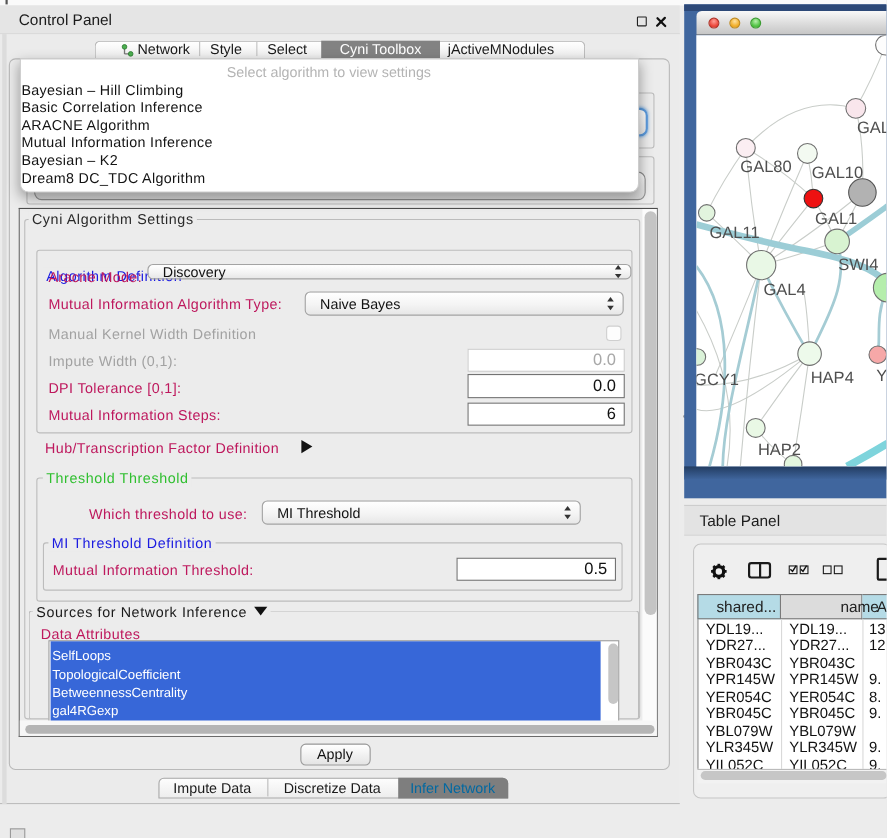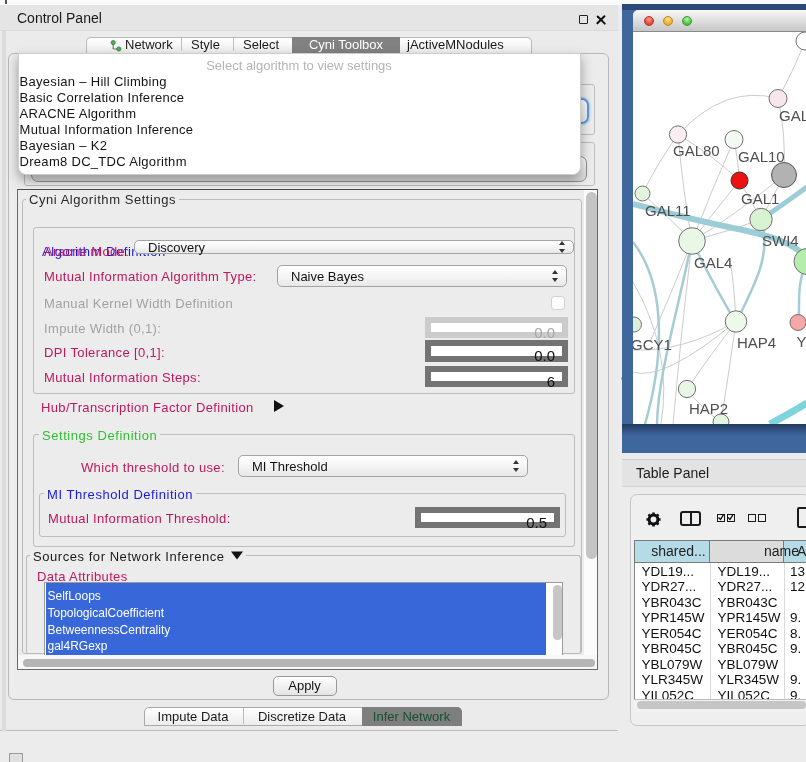--- a/index.html
+++ b/index.html
@@ -9,21 +9,21 @@
 .lbl { position:absolute; font-size:13px; color:#be185d; white-space:nowrap; letter-spacing:0.35px; }
 .bold { font-weight:normal; }
 .gray { color:#a2a2a2; }
 .combo { position:absolute; border:1px solid #a3a3a3; border-radius:5px;
   background:linear-gradient(180deg,#ffffff 0%,#f4f4f4 55%,#e7e7e7 100%);
   font-size:13px; color:#111; }
 .combo .ct { position:absolute; left:13px; top:50%; transform:translateY(-50%); white-space:nowrap;}
 .spin { position:absolute; right:7px; top:50%; transform:translateY(-50%); width:7px; height:12px; }
 .spin:before { content:""; position:absolute; left:0; top:0; border-left:3.5px solid transparent; border-right:3.5px solid transparent; border-bottom:4.5px solid #333; }
 .spin:after { content:""; position:absolute; left:0; bottom:0; border-left:3.5px solid transparent; border-right:3.5px solid transparent; border-top:4.5px solid #333; }
-.field { position:absolute; background:#fff; border:6px solid #737373; font-size:15px; color:#111; text-align:right; padding-right:7px; line-height:19px; }
+.field { position:absolute; background:#fff; border:1px solid #737373; font-size:15px; color:#111; text-align:right; padding-right:7px; line-height:19px; }
 .gbox { position:absolute; border:1px solid #bcbcbc; border-radius:3px; }
 .gcap { position:absolute; font-size:13px; background:#ececec; padding:0 3px; white-space:nowrap; transform:translateY(-50%); letter-spacing:0.55px; }
 </style>
 </head>
 <body>
 
 <div class="abs" style="left:0;top:0;width:806px;height:5px;background:#fafafa;"></div>
 <div class="abs" style="left:5px;top:0;width:2px;height:4px;background:#555;"></div>
 
 <div class="abs" style="left:0;top:5px;width:618px;height:726px;background:#ebebeb;border-bottom:1px solid #bdbdbd;"></div>
@@ -85,21 +85,21 @@
 <div class="field" style="left:425px;top:317px;width:143px;height:20.5px;border-color:#cbcbcb;color:#a8a8a8;">0.0</div>
 <div class="lbl bold" style="left:44px;top:345px;">DPI Tolerance [0,1]:</div>
 <div class="field" style="left:425px;top:340px;width:143px;height:21.5px;">0.0</div>
 <div class="lbl bold" style="left:44px;top:370px;">Mutual Information Steps:</div>
 <div class="field" style="left:425px;top:365.5px;width:143px;height:21.5px;">6</div>
 
 <div class="lbl bold" style="left:41px;top:400px;">Hub/Transcription Factor Definition</div>
 <div class="abs" style="left:274px;top:400px;width:0;height:0;border-top:6px solid transparent;border-bottom:6px solid transparent;border-left:10px solid #111;"></div>
 
 <div class="gbox" style="left:32.5px;top:434px;width:542px;height:112.5px;"></div>
-<div class="gcap" style="left:39px;top:434.5px;color:#2fbf2f;">Settings Definition</div>
+<div class="gcap" style="left:39px;top:434.5px;color:#2fbf2f;">Threshold Threshold</div>
 <div class="lbl bold" style="left:81px;top:459.5px;">Which threshold to use:</div>
 <div class="combo" style="left:238px;top:455px;width:289.5px;height:21.5px;">
     <span class="ct">MI Threshold</span>
     <span class="spin"></span>
   </div>
 
 <div class="gbox" style="left:38.5px;top:493px;width:527.5px;height:44px;"></div>
 <div class="gcap" style="left:44px;top:493.5px;color:#1a1ae0;">MI Threshold Definition</div>
 <div class="lbl bold" style="left:48px;top:511px;">Mutual Information Threshold:</div>
 <div class="field" style="left:415px;top:507px;width:145px;height:21px;">0.5</div>
@@ -115,21 +115,21 @@
 
 <div class="abs" style="left:18px;top:655px;width:579px;height:14px;background:#f7f7f7;"></div>
 <div class="abs" style="left:23px;top:658.5px;width:572px;height:8.5px;background:#b5b5b5;border-radius:4.5px;"></div>
 
 <div class="abs" style="left:272.5px;top:676px;width:64px;height:19.5px;border:1px solid #999;border-radius:5px;background:linear-gradient(180deg,#fff,#e4e4e4);font-size:13px;color:#111;text-align:center;line-height:18px;">Apply</div>
 <div class="abs" style="left:144px;top:706.5px;width:317.5px;height:19px;background:linear-gradient(180deg,#fdfdfd,#ededed);border:1px solid #a9a9a9;border-radius:5px 5px 0 0;"></div>
 <div class="abs" style="left:242.5px;top:708px;width:1px;height:16px;background:#bbb;"></div>
 <div class="abs" style="left:361.5px;top:706.5px;width:100px;height:19px;background:#7e7e7e;border-radius:0 5px 0 0;"></div>
 <div class="abs bold" style="left:144px;top:706.5px;width:98px;height:19px;line-height:19px;font-size:13px;color:#1a1a1a;text-align:center;">Impute Data</div>
 <div class="abs bold" style="left:243px;top:706.5px;width:118px;height:19px;line-height:19px;font-size:13px;color:#1a1a1a;text-align:center;">Discretize Data</div>
-<div class="abs" style="left:361.5px;top:706.5px;width:100px;height:19px;line-height:19px;font-size:13px;color:#14532d;text-align:center;">Infer Network</div>
+<div class="abs" style="left:361.5px;top:706.5px;width:100px;height:19px;line-height:19px;font-size:13px;color:#0369a1;text-align:center;">Infer Network</div>
 
 <div class="abs" style="left:17.5px;top:53px;width:563px;height:121.5px;background:#ffffff;border:1px solid #cdcdcd;border-radius:0 0 8px 8px;box-shadow:0 5px 12px rgba(0,0,0,0.35);"></div>
 <div class="abs" style="left:17.5px;top:58px;width:563px;text-align:center;font-size:13px;color:#b4b4b4;">Select algorithm to view settings</div>
 <div class="abs" style="left:19.5px;top:74px;width:540px;font-size:13px;line-height:16px;color:#141414;letter-spacing:0.3px;">Bayesian – Hill Climbing<br>Basic Correlation Inference<br><span class="bold">ARACNE Algorithm</span><br>Mutual Information Inference<br>Bayesian – K2<br>Dream8 DC_TDC Algorithm</div>
 
 <div class="abs" style="left:620.5px;top:377px;width:3px;height:3px;background:#9a9a9a;border-radius:50%;"></div>
 <div class="abs" style="left:622px;top:4px;width:184px;height:449px;background:#40669e;"></div>
 <div class="abs" style="left:622px;top:4px;width:184px;height:5.5px;background:#2c4877;"></div>
 <div class="abs" style="left:622px;top:423.5px;width:184px;height:12px;background:linear-gradient(180deg,#223c61,#40669e);"></div>
 <div class="abs" style="left:633px;top:10px;width:173px;height:21.5px;background:linear-gradient(180deg,#f8f8f8 0%,#dcdcdc 55%,#c6c6c6 100%);border-bottom:1px solid #8a8a8a;border-radius:5px 0 0 0;"></div>

